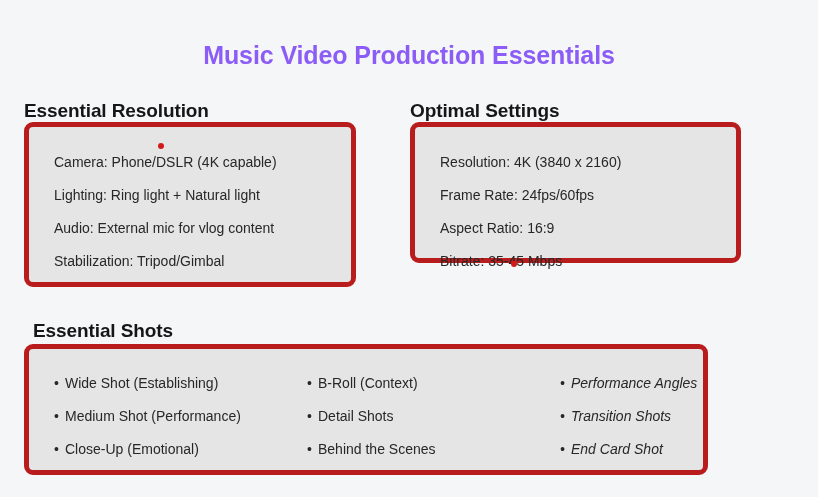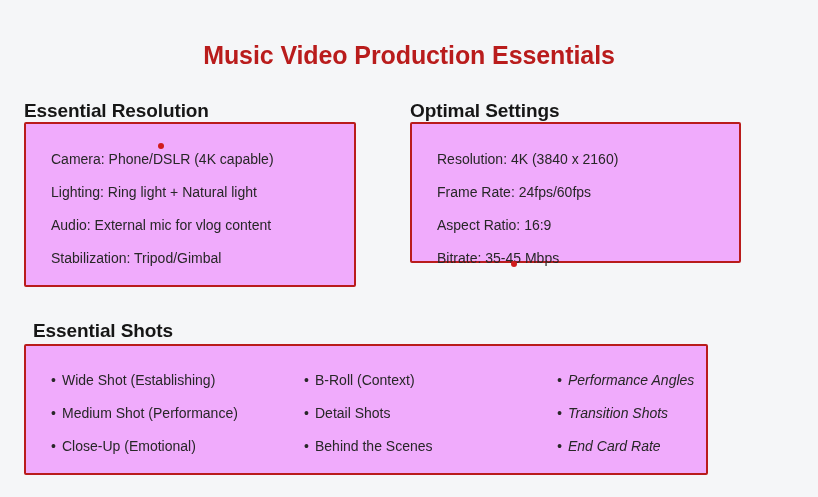--- a/index.html
+++ b/index.html
@@ -24,42 +24,42 @@
   
   .page-title {
     position: absolute;
     left: 0;
     top: 24px;
     width: 818px;
     text-align: center;
     font-size: 25px;
     font-weight: bold;
     letter-spacing: -0.1px;
-    color: #b91c1c;
+    color: #8b5cf6;
   }
 
   
   .section-heading {
     position: absolute;
     font-size: 19px;
     font-weight: bold;
     color: #161616;
     letter-spacing: -0.1px;
     white-space: nowrap;
   }
   .heading-equipment { left: 24px; top: 84px; }
   .heading-settings  { left: 410px; top: 84px; }
   .heading-shots     { left: 24px; top: 304px; margin-left: 9px; }
 
   
   .card {
     position: absolute;
-    background: #f0abfc;
-    border: 2px solid #b91c1c;
-    border-radius: 2px;
+    background: #e5e5e5;
+    border: 5px solid #b91c1c;
+    border-radius: 9px;
     box-sizing: border-box;
   }
   .card-equipment {
     left: 24px;  top: 122px;
     width: 332px; height: 165px;
   }
   .card-settings {
     left: 410px; top: 122px;
     width: 331px; height: 141px;
   }
@@ -168,21 +168,21 @@
 
       <ul class="shots-col shots-col-1">
         <li class="shot-item"><span class="shot-bullet">•</span><span>B-Roll (Context)</span></li>
         <li class="shot-item"><span class="shot-bullet">•</span><span>Detail Shots</span></li>
         <li class="shot-item"><span class="shot-bullet">•</span><span>Behind the Scenes</span></li>
       </ul>
 
       <ul class="shots-col shots-col-2">
         <li class="shot-item"><span class="shot-bullet">•</span><span>Performance Angles</span></li>
         <li class="shot-item"><span class="shot-bullet">•</span><span>Transition Shots</span></li>
-        <li class="shot-item"><span class="shot-bullet">•</span><span>End Card Rate</span></li>
+        <li class="shot-item"><span class="shot-bullet">•</span><span>End Card Shot</span></li>
       </ul>
 
     </div>
   </div>
 
   <div class="cursor-dot cursor-dot-1"></div>
   <div class="cursor-dot cursor-dot-2"></div>
 
 </div>
 

